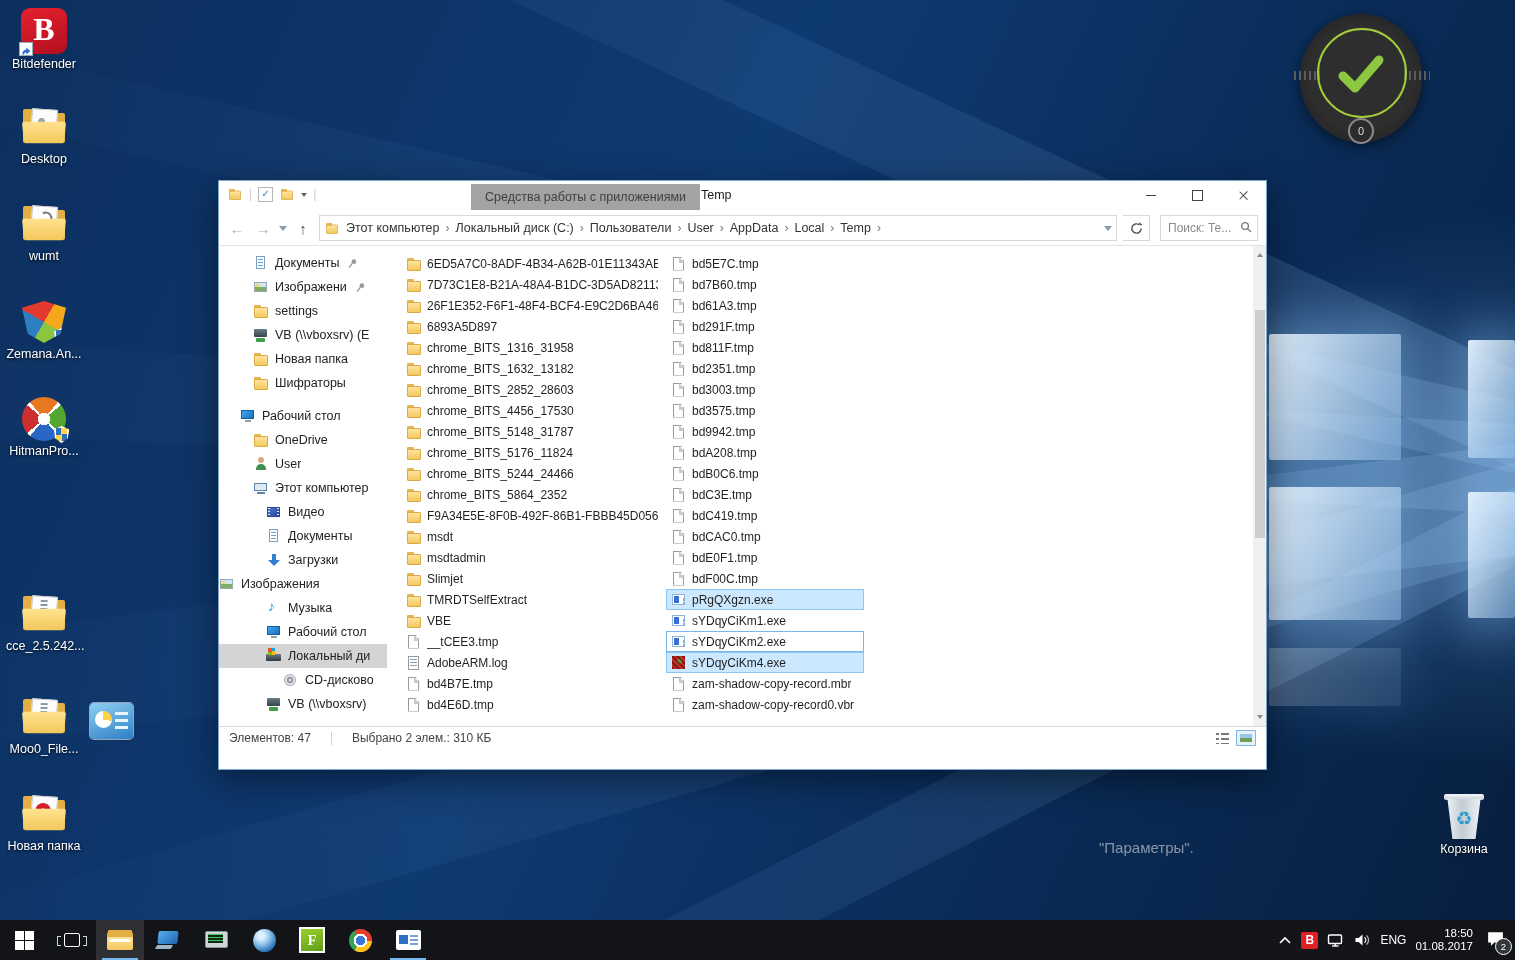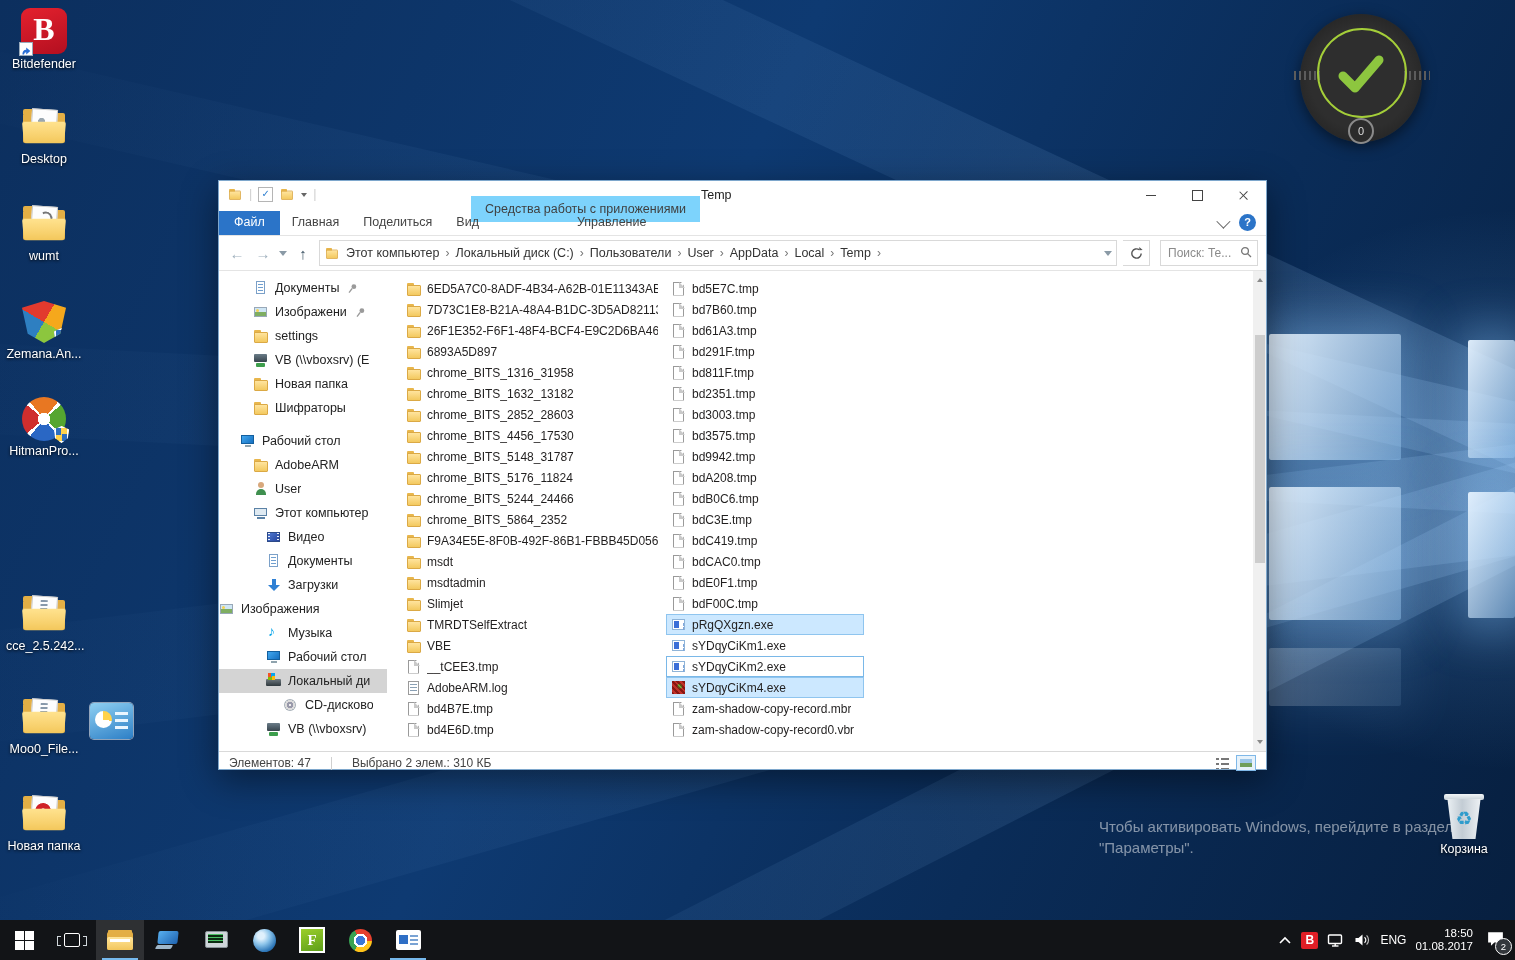--- a/index.html
+++ b/index.html
@@ -80,22 +80,22 @@
     background:#2b2b2b;border:2px solid #8a8a8a;color:#ddd;font-size:11px;line-height:22px;text-align:center}
   
   #wm{position:absolute;left:1099px;top:810px;z-index:1;color:rgba(255,255,255,.5)}
   #wm .t{font-size:23px;letter-spacing:.3px}
   #wm .l{font-size:15px;margin-top:6px;line-height:21px}
   
   #win{position:absolute;left:218px;top:180px;width:1049px;height:590px;z-index:5;background:#fff;
     border:1px solid #7ea7cc;box-shadow:0 10px 34px rgba(0,0,0,.45);box-sizing:border-box;font-size:12.5px;color:#333}
   .titlebar{position:relative;height:30px}
   .qat{position:absolute;left:8px;top:5px;display:flex;align-items:center;gap:6px;color:#c0c0c0}
-  .ctxhdr{position:absolute;left:252px;top:15px;height:26px;line-height:26px;padding:0 14px;
-    background:#7dd3fc;color:#3f3f3f;font-size:12.5px}
+  .ctxhdr{position:absolute;left:252px;top:3px;height:26px;line-height:26px;padding:0 14px;
+    background:#a3a3a3;color:#3f3f3f;font-size:12.5px}
   .wtitle{position:absolute;left:482px;top:7px;font-size:12.5px;color:#222}
   .winbtns{position:absolute;right:0;top:0;display:flex}
   .wbtn{width:46px;height:29px;display:flex;align-items:center;justify-content:center}
   .g-min{width:10px;height:1px;background:#444}
   .g-max{width:9px;height:9px;border:1px solid #444}
   .g-x{position:relative;width:11px;height:11px}
   .g-x::before,.g-x::after{content:"";position:absolute;left:5px;top:0;width:1.4px;height:11px;background:#444}
   .g-x::before{transform:rotate(45deg)}.g-x::after{transform:rotate(-45deg)}
   .tabsrow{position:relative;height:24px;border-bottom:1px solid #e4e4e4;display:flex;align-items:stretch}
   .tab{padding:4px 12px;color:#444;font-size:12.5px}
@@ -335,21 +335,21 @@
     <span class="wticks wt-l"></span>
     <span class="wticks wt-r"></span>
     <div class="wring"></div>
     <svg class="wcheck" width="48" height="40" viewBox="0 0 48 40">
       <polyline points="6,22 18,34 42,6" fill="none" stroke="#8dc63f" stroke-width="9" stroke-linecap="round" stroke-linejoin="round"></polyline>
     </svg>
     <div class="wbadge">0</div>
   </div>
 
   <div id="wm">
-    <div class="l"><span>Чтобы активировать Windows, перейдите в раздел</span><br>
+    <div class="l"><br>
       <span>"Параметры".</span></div>
   </div>
 
   <div id="bin">
     <div class="binlid"></div>
     <div class="binbody">
         <span>♻</span>
       </div>
     <div class="dlabel">Корзина</div>
   </div>
@@ -370,31 +370,20 @@
         <div class="wbtn">
             <span class="g-min"></span>
           </div>
         <div class="wbtn">
             <span class="g-max"></span>
           </div>
         <div class="wbtn">
             <span class="g-x"></span>
           </div>
       </div>
-    </div>
-    <div class="tabsrow">
-      <span class="tab tab-file">Файл</span>
-      <span class="tab">Главная</span>
-      <span class="tab">Поделиться</span>
-      <span class="tab">Вид</span>
-      <span class="tab tab-manage">Управление</span>
-      <span class="ribright">
-        <span class="chev"></span>
-        <span class="helpq">?</span>
-      </span>
     </div>
     <div class="addr">
       <span class="navarr arr-dim">←</span>
       <span class="navarr arr-dim">→</span>
       <span class="tinytri"></span>
       <span class="navarr arr-dark">↑</span>
       <div class="crumbbox">
         <span class="ic ic-folder qfold"></span>
         <span id="crumbs" style="display: flex; align-items: center;">
             <span class="crumb">Этот компьютер</span>
@@ -463,21 +452,21 @@
           <div class="nav-row" style="padding-left: 34px;">
             <span class="ic ic-folder"></span>
             <span class="nav-label">Шифраторы</span>
           </div>
           <div class="nav-row grp" style="padding-left: 21px;">
             <span class="ic ic-desktop"></span>
             <span class="nav-label">Рабочий стол</span>
           </div>
           <div class="nav-row" style="padding-left: 34px;">
             <span class="ic ic-folder"></span>
-            <span class="nav-label">AdobeARM</span>
+            <span class="nav-label">OneDrive</span>
           </div>
           <div class="nav-row" style="padding-left: 34px;">
             <span class="ic ic-user"></span>
             <span class="nav-label">User</span>
           </div>
           <div class="nav-row" style="padding-left: 34px;">
             <span class="ic ic-pc"></span>
             <span class="nav-label">Этот компьютер</span>
           </div>
           <div class="nav-row" style="padding-left: 47px;">

